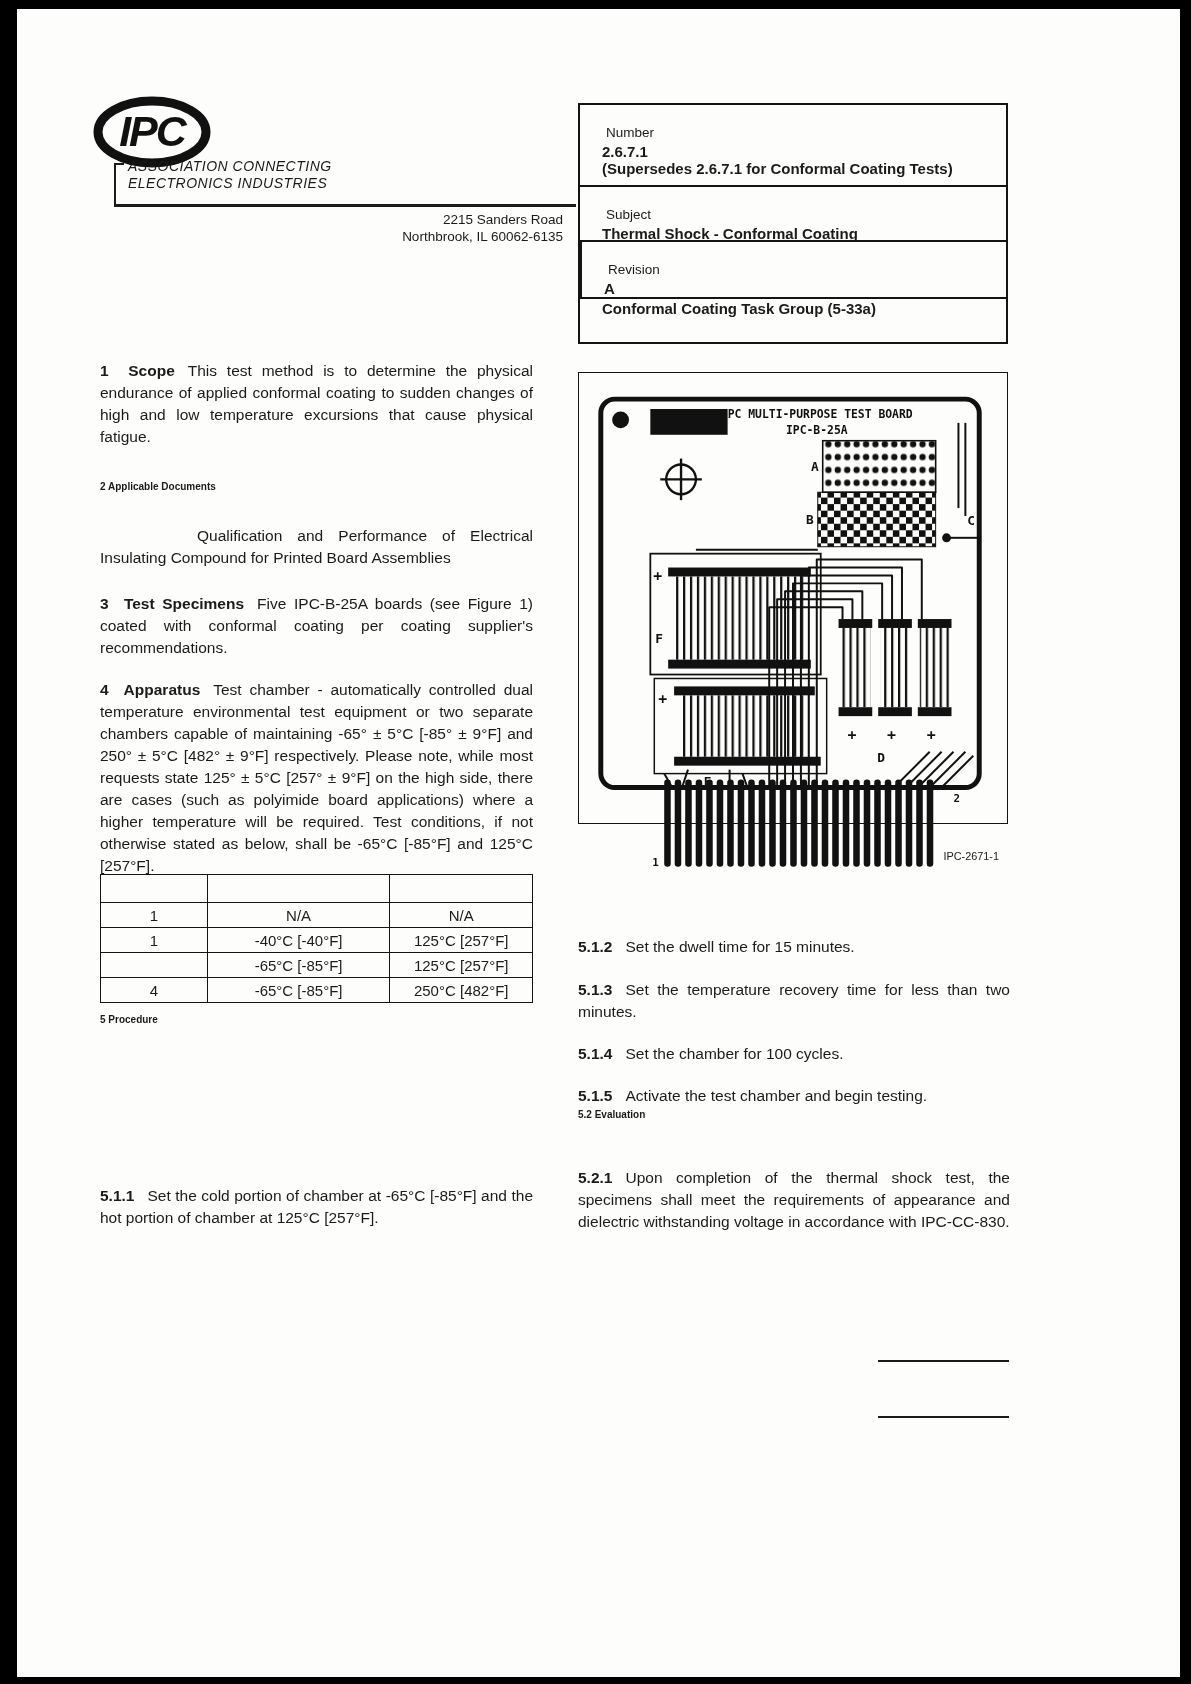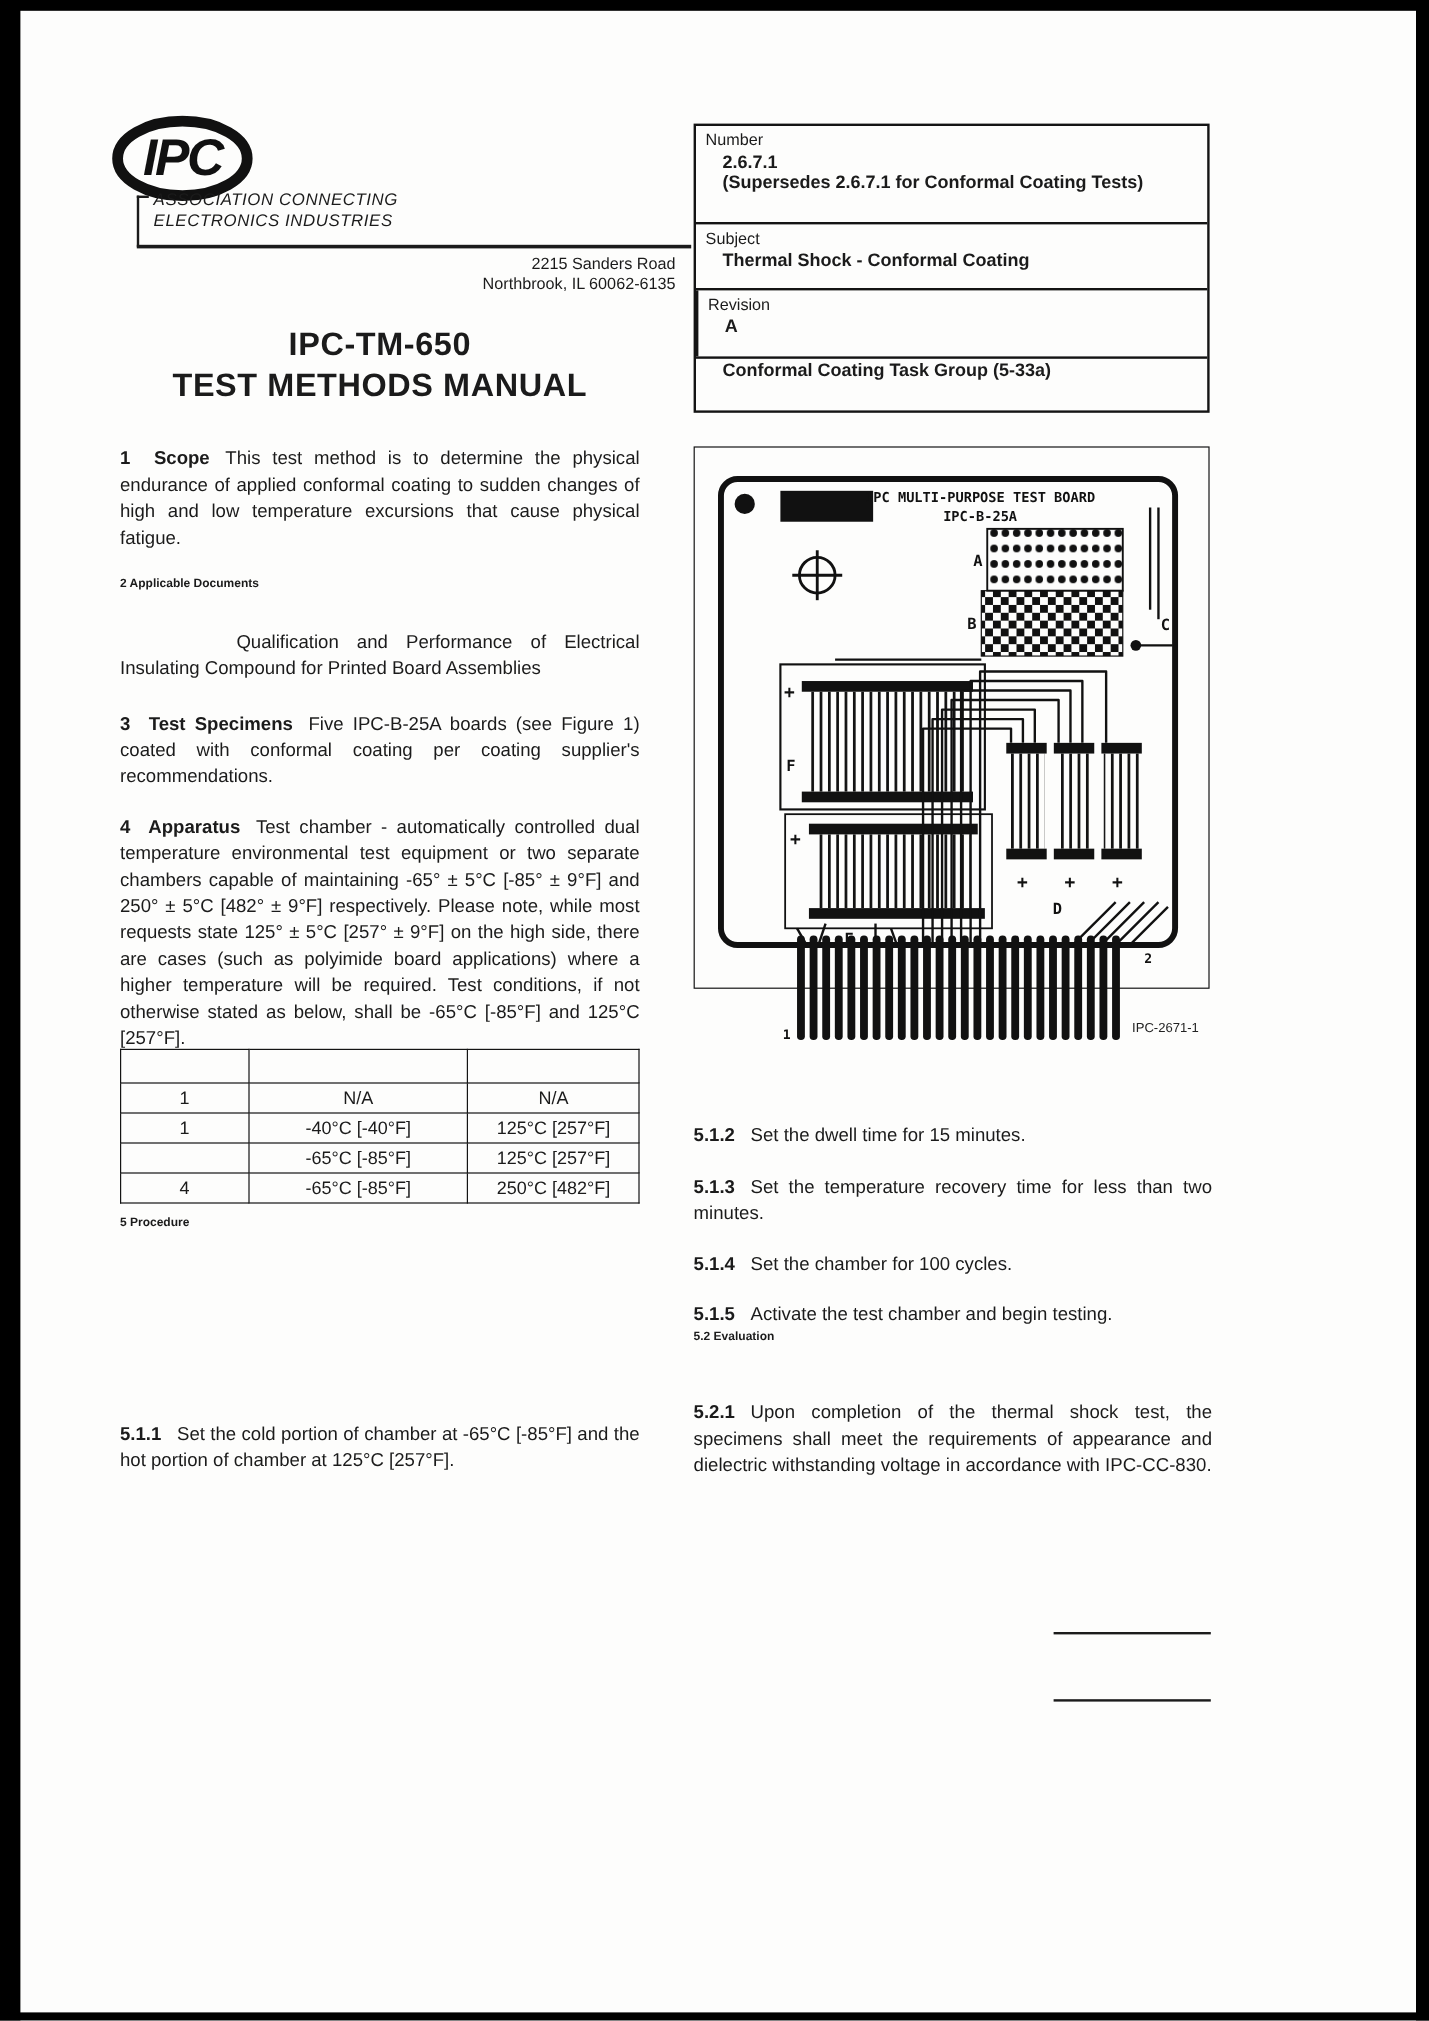--- a/index.html
+++ b/index.html
@@ -25,21 +25,21 @@
   .org { font-style:italic; font-size:14px; line-height:17px; letter-spacing:0.5px; }
   .bracket { border-left:2.5px solid #1b1b1b; border-top:2.5px solid #1b1b1b; }
   .rule { background:#1b1b1b; }
   .addr { font-size:13.5px; line-height:17px; text-align:right; }
   .doctitle { text-align:center; font-size:27px; font-weight:bold; line-height:34px; letter-spacing:0.5px; }
 
   
   .infobox { left:578px; top:103px; width:430px; border:2px solid #141414; box-sizing:border-box; }
   .ib-row { border-top:2px solid #141414; position:relative; }
   .ib-row:first-child { border-top:none; }
-  .ib-label { font-size:13.5px; padding:4px 0 0 8px; }
+  .ib-label { font-size:13.5px; padding:20px 0 0 8px;margin-left:18px; }
   .ib-value { font-size:15px; font-weight:bold; padding:3px 0 6px 22px; }
   .ib-split { display:flex; }
   .ib-cell2 { border-left:2px solid #141414; }
 
   
   table.cond { border-collapse:collapse; width:433px; }
   table.cond td { border:1.6px solid #141414; text-align:center; font-size:15px; height:24px; padding:0 4px; }
   table.cond tr.hdr td { height:27px; }
 
   
@@ -72,24 +72,20 @@
     <div>ASSOCIATION CONNECTING</div>
     <div>ELECTRONICS INDUSTRIES</div>
   </div>
   <div class="abs rule" style="left:114px; top:204px; width:462px; height:2.5px;"></div>
 
   <div class="abs addr" style="left:330px; top:211px; width:233px;">
     <div>2215 Sanders Road</div>
     <div>Northbrook, IL 60062-6135</div>
   </div>
 
-  <div class="abs doctitle" style="left:100px; top:270px; width:433px;">
-    <div>IPC-TM-650</div>
-    <div>TEST METHODS MANUAL</div>
-  </div>
 
   <div class="abs infobox">
     <div class="ib-row" style="height:80px;">
       <div class="ib-label">Number</div>
       <div class="ib-value" style="padding-bottom:0;">2.6.7.1</div>
       <div class="ib-value" style="padding-top:0;">(Supersedes 2.6.7.1 for Conformal Coating Tests)</div>
     </div>
     <div class="ib-row" style="height:53px;">
       <div class="ib-label">Subject</div>
       <div class="ib-value">Thermal Shock - Conformal Coating</div>
@@ -98,21 +94,21 @@
       <div class="ib-cell2" style="width:50%;">
         <div class="ib-label">Revision</div>
         <div class="ib-value">A</div>
       </div>
     </div>
     <div class="ib-row" style="height:43px;">
       <div class="ib-value" style="padding-top:1px;">Conformal Coating Task Group (5-33a)</div>
     </div>
   </div>
 
-  <p class="para lcol" style="top:356px;">
+  <p class="para lcol" style="top:344px;">
     <span class="bh">1  Scope</span><span>This test method is to determine the physical endurance of applied conformal coating to sudden changes of high and low temperature excursions that cause physical fatigue.</span>
   </p>
 
   <div class="head lcol" style="top:481px;">2  Applicable Documents</div>
 
   <p class="para lcol" style="top:509px; text-indent:97px;">Qualification and Performance of Electrical Insulating Compound for Printed Board Assemblies</p>
 
   <p class="para lcol" style="top:577px;">
     <span class="bh">3  Test Specimens</span><span>Five IPC-B-25A boards (see Figure 1) coated with conformal coating per coating supplier's recommendations.</span>
   </p>

